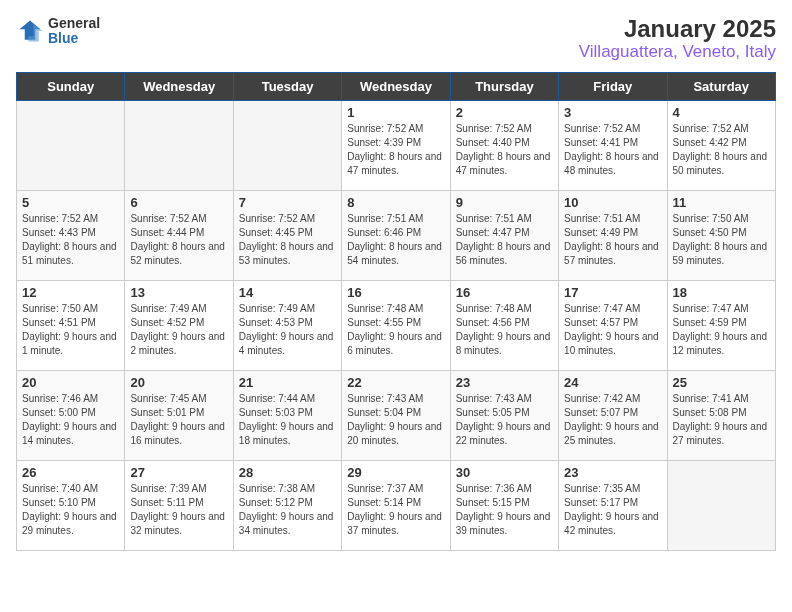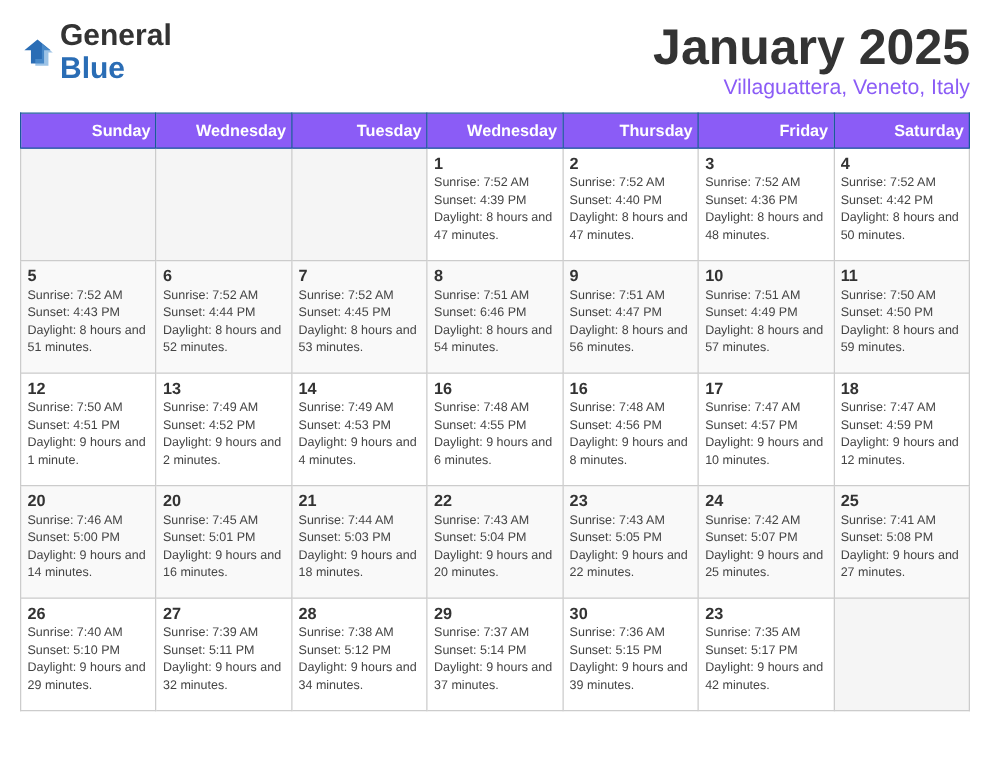--- a/index.html
+++ b/index.html
@@ -15,55 +15,55 @@
       justify-content: space-between;
       align-items: flex-start;
       margin-bottom: 10px;
     }
     .logo {
       display: flex;
       align-items: center;
       gap: 4px;
     }
     .logo-text {
-      font-size: 24px;
+      font-size: 14px;
       font-weight: bold;
       line-height: 1.1;
     }
     .logo-general { color: #333; }
     .logo-blue { color: #2a6db5; text-align: center; }
     .logo-icon {
       width: 28px;
       height: 28px;
     }
     .title-block {
       text-align: right;
     }
     .calendar-title {
-      font-size: 40px;
+      font-size: 24px;
       font-weight: bold;
       color: #333;
       line-height: 1.1;
     }
     .calendar-subtitle {
       font-size: 17px;
       color: #8b5cf6;
     }
     .calendar {
       width: 100%;
       border-collapse: collapse;
       table-layout: fixed;
     }
     .calendar th {
-      background: #8b5cf6;
+      background: #404040;
       color: #fff;
       font-size: 13px;
       font-weight: bold;
       padding: 6px 4px;
-      text-align: right;
+      text-align: center;
       border: 1px solid #1a5a9a;
     }
     .calendar td {
       border: 1px solid #ccc;
       vertical-align: top;
       padding: 4px 5px;
       height: 90px;
       background: #fff;
       font-size: 10.5px;
       color: #333;
@@ -132,21 +132,21 @@
         </td>
         <td>
           <span class="day-number">2</span>
           <div class="day-info">Sunrise: 7:52 AM
 Sunset: 4:40 PM
 Daylight: 8 hours and 47 minutes.</div>
         </td>
         <td>
           <span class="day-number">3</span>
           <div class="day-info">Sunrise: 7:52 AM
-Sunset: 4:36 PM
+Sunset: 4:41 PM
 Daylight: 8 hours and 48 minutes.</div>
         </td>
         <td>
           <span class="day-number">4</span>
           <div class="day-info">Sunrise: 7:52 AM
 Sunset: 4:42 PM
 Daylight: 8 hours and 50 minutes.</div>
         </td>
       </tr>
       <tr>

